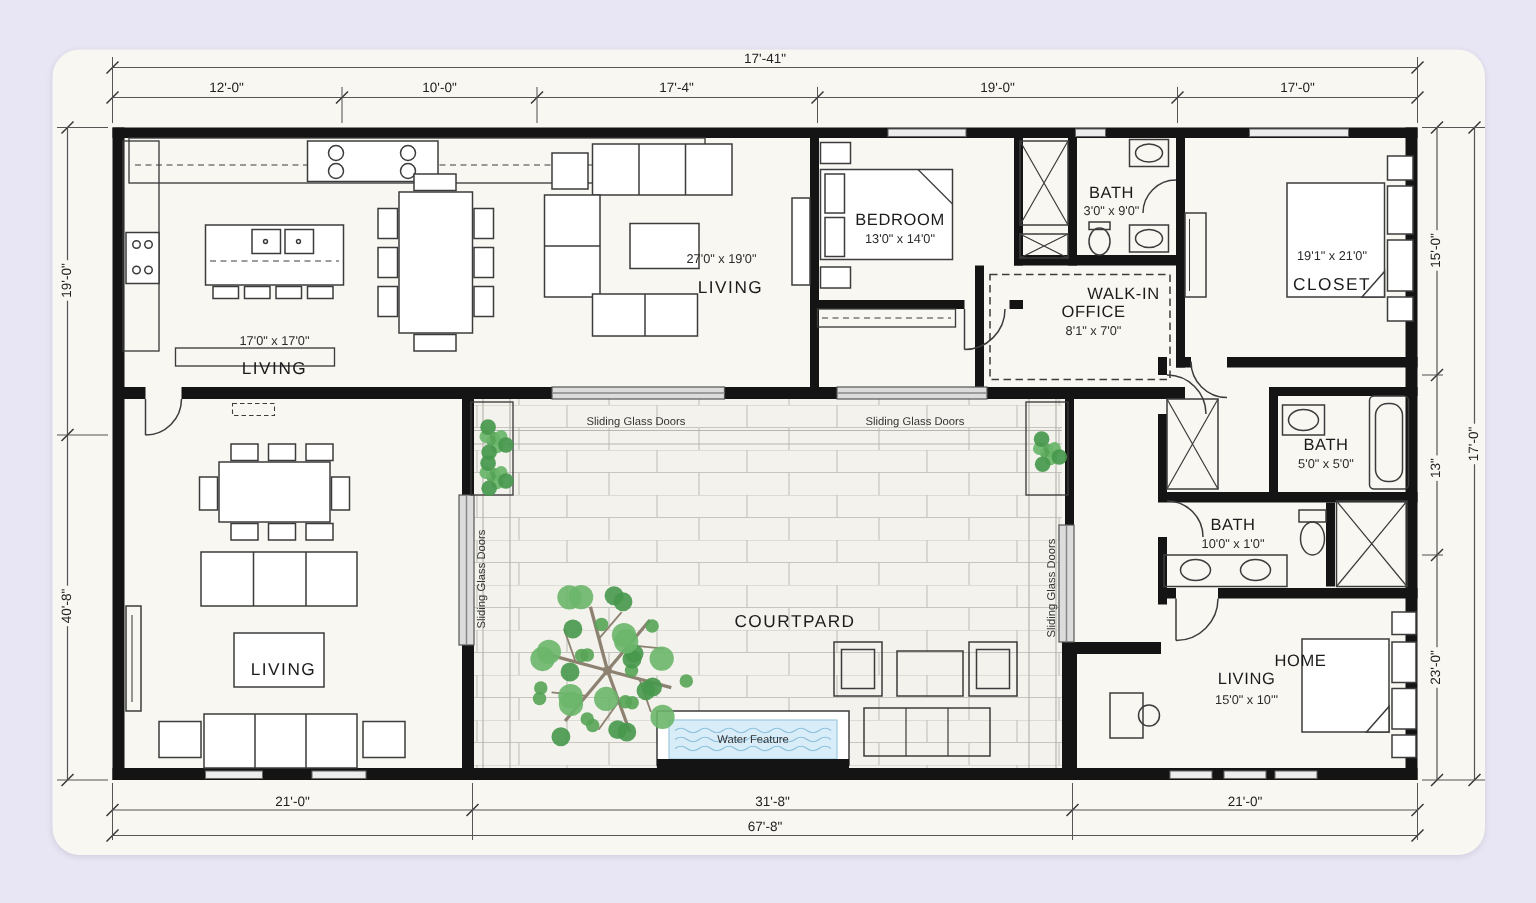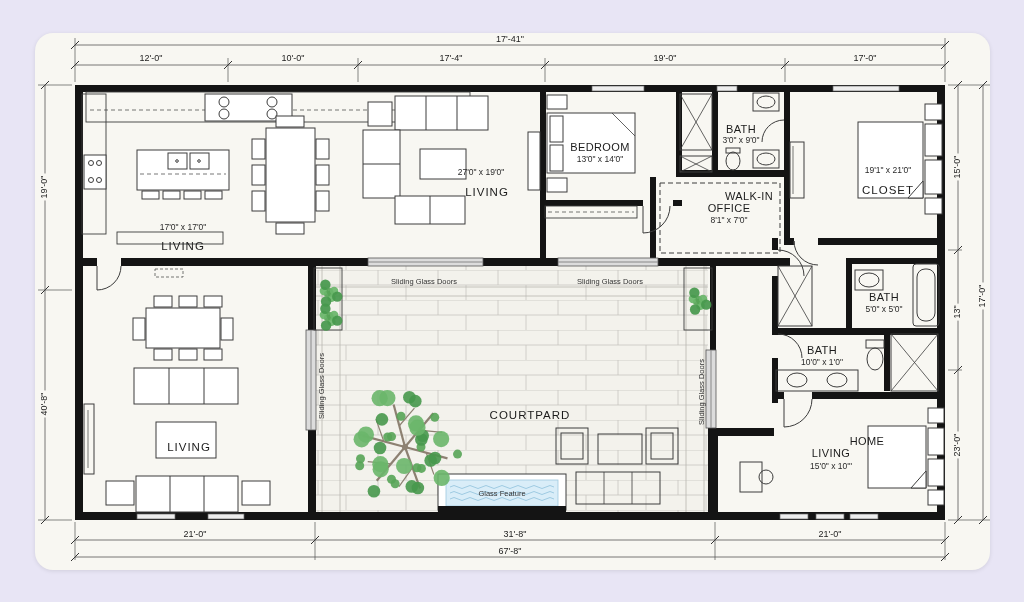--- a/index.html
+++ b/index.html
@@ -404,21 +404,21 @@
     <span class="dims" style="left:888px;top:170px">19'1" x 21'0"</span>
     <span style="left:884px;top:297px">BATH</span>
     <span class="dims" style="left:884px;top:309px">5'0" x 5'0"</span>
     <span style="left:822px;top:350px">BATH</span>
     <span class="dims" style="left:822px;top:362px">10'0" x 1'0"</span>
     <span style="left:867px;top:441px">HOME</span>
     <span style="left:831px;top:453px">LIVING</span>
     <span class="dims" style="left:831px;top:466px">15'0" x 10'"</span>
     <span class="big" style="left:189px;top:414px">LIVING</span>
     <span class="big" style="left:530px;top:382px">COURTPARD</span>
-    <span class="tiny" style="left:502px;top:493px">Glass Feature</span>
+    <span class="tiny" style="left:502px;top:493px">Water Feature</span>
     <span class="tiny" style="left:424px;top:281px">Sliding Glass Doors</span>
     <span class="tiny" style="left:610px;top:281px">Sliding Glass Doors</span>
     <span class="tiny vert" style="left:321px;top:386px">Sliding Glass Doors</span>
     <span class="tiny vert" style="left:701px;top:392px">Sliding Glass Doors</span>
 
     <span class="dim" style="left:510px;top:39px">17'-41"</span>
     <span class="dim" style="left:151px;top:58px">12'-0"</span>
     <span class="dim" style="left:293px;top:58px">10'-0"</span>
     <span class="dim" style="left:451px;top:58px">17'-4"</span>
     <span class="dim" style="left:665px;top:58px">19'-0"</span>

